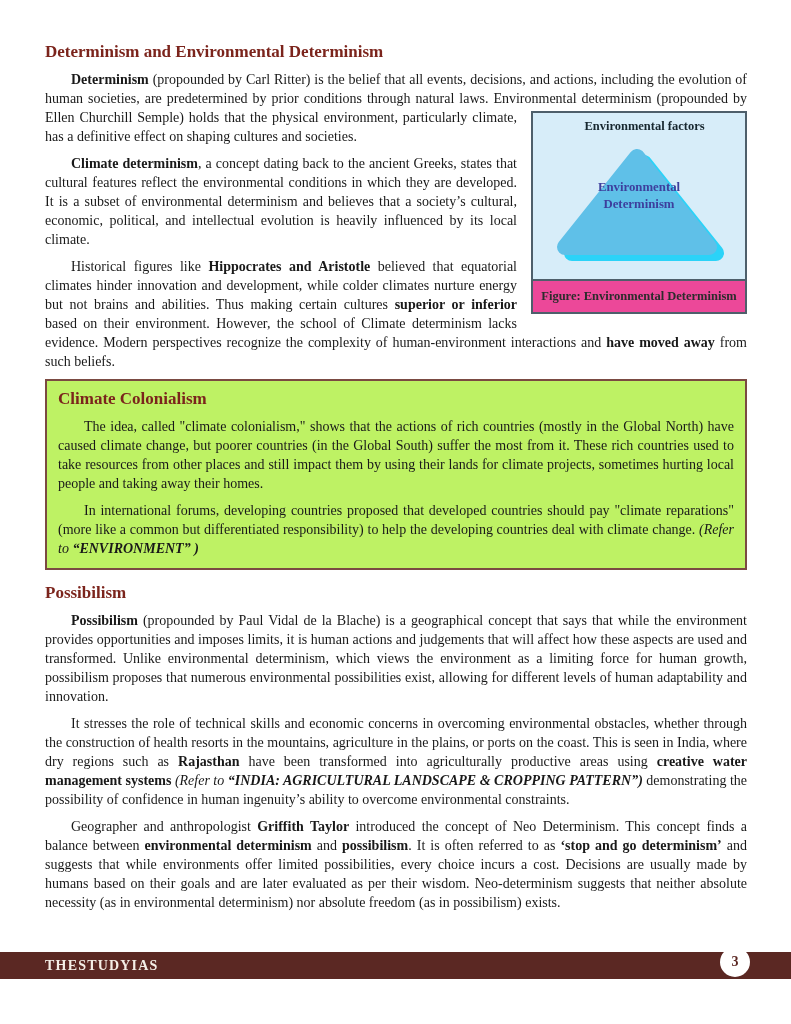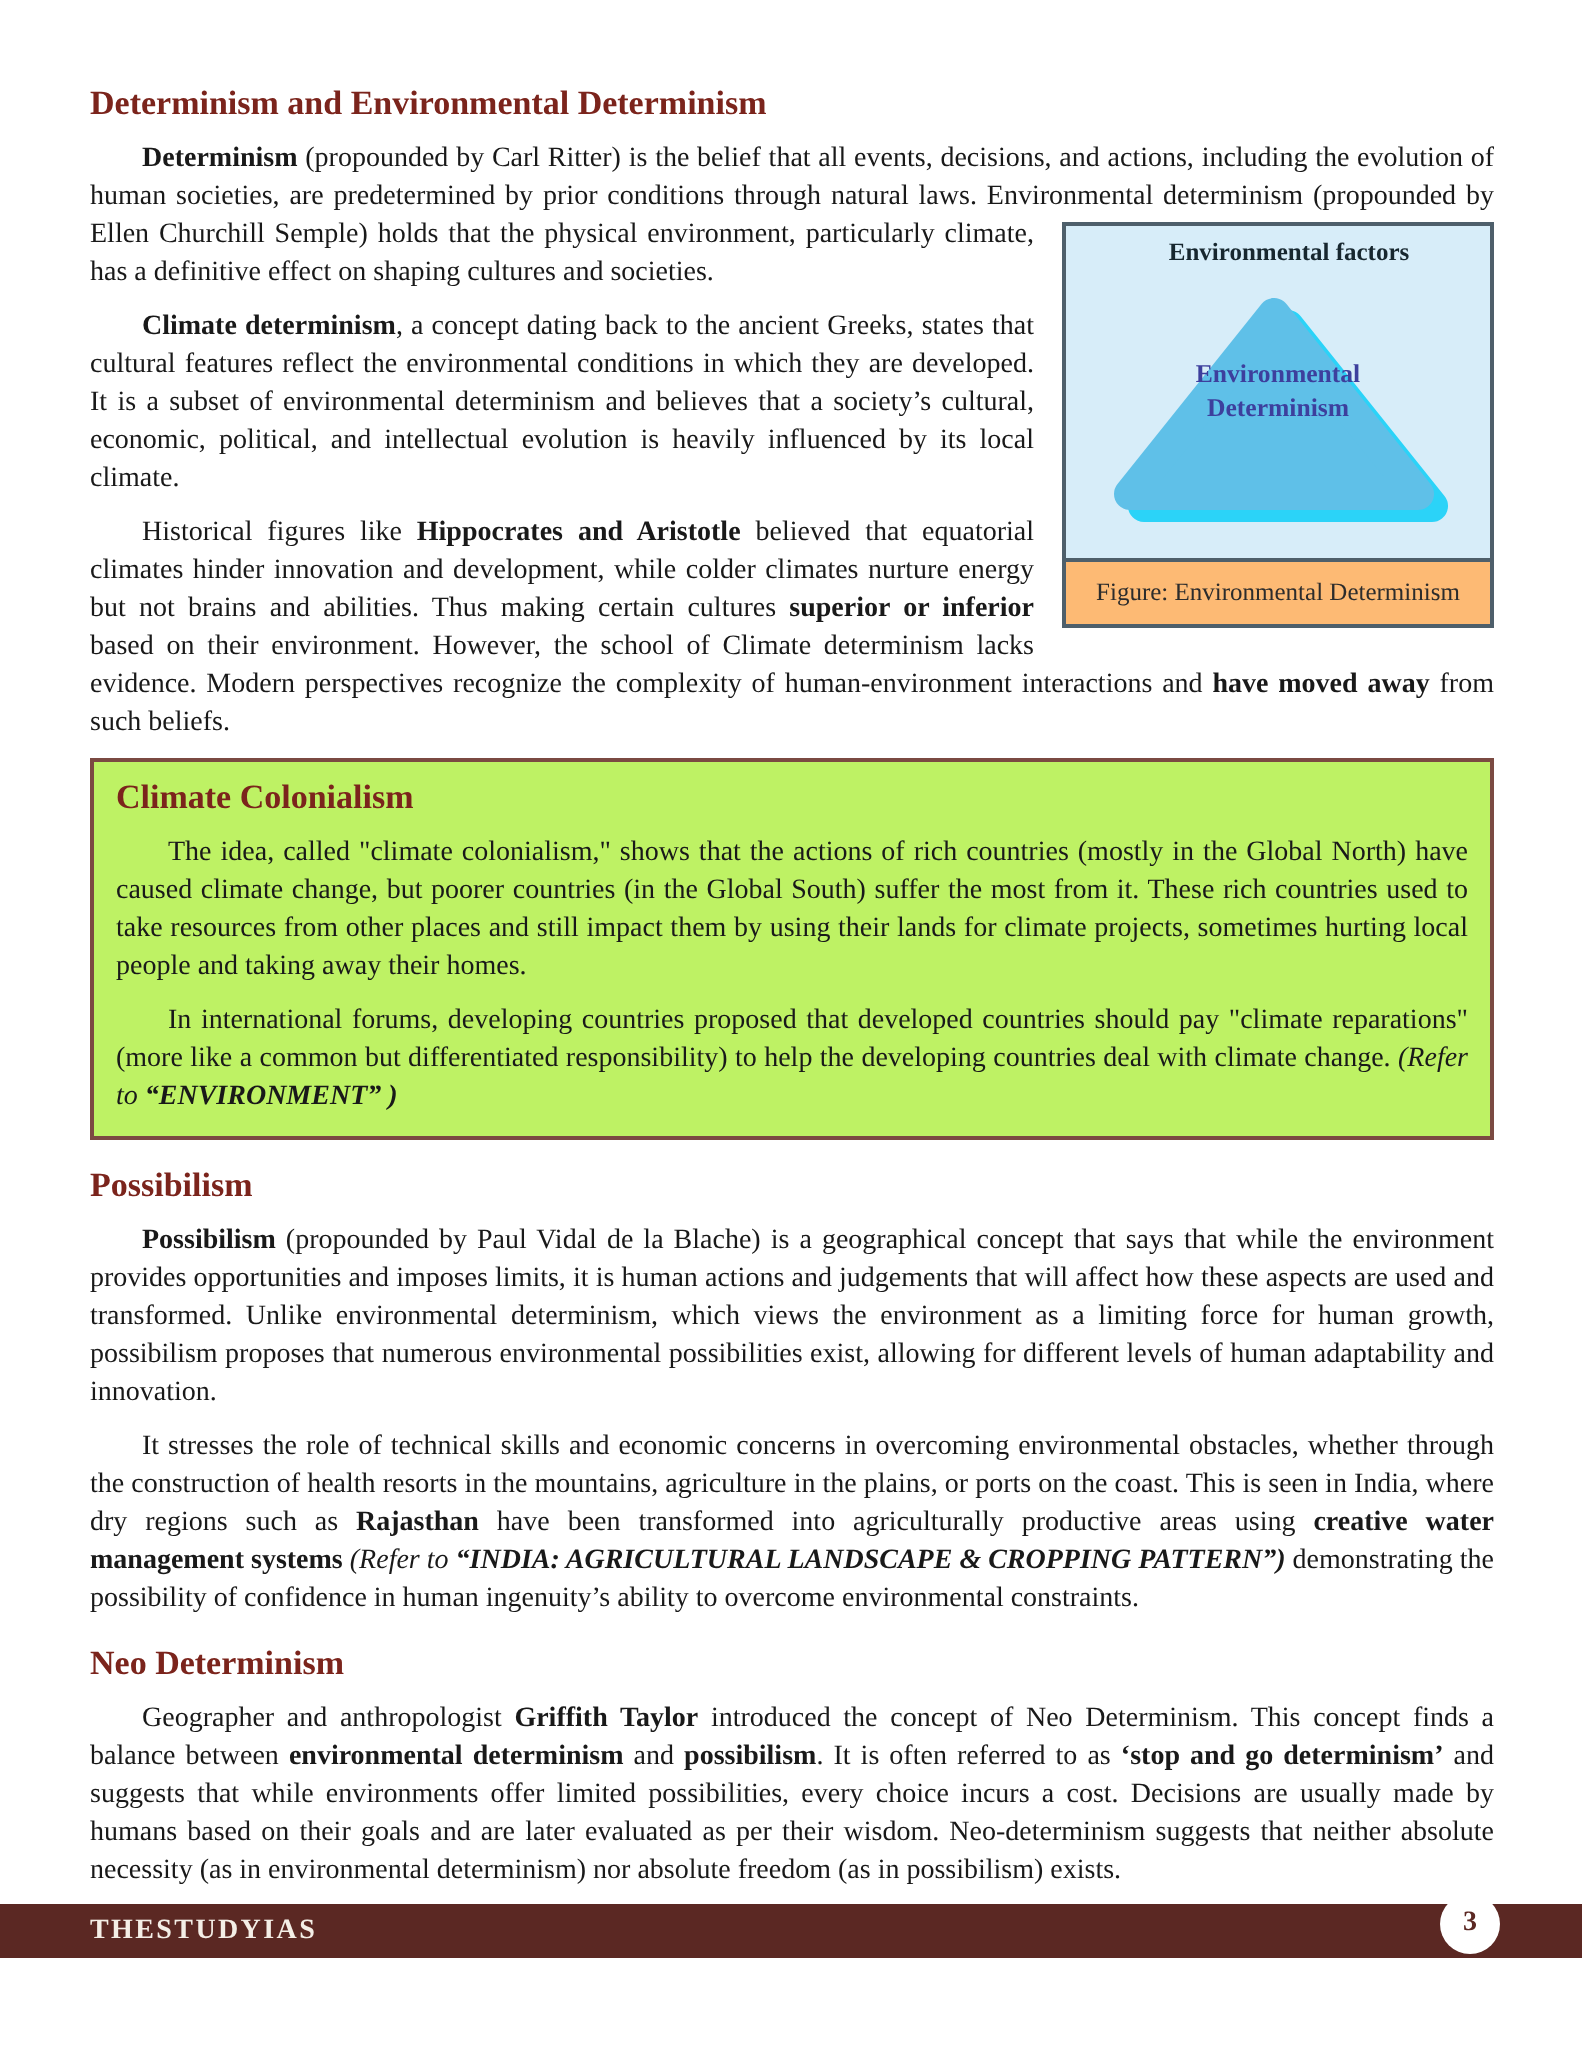--- a/index.html
+++ b/index.html
@@ -28,22 +28,22 @@
   .fig-svg { position:absolute; top:22px; left:4px; width:200px; height:132px; }
   .fig-center {
     position:absolute; top:66px; left:0; right:0; padding:0 57px;
     font-weight:bold; font-size:12.8px; line-height:17px; color:#3d3f9d;
   }
   .fig-bottom {
     position:absolute; bottom:3px; left:0; right:0; display:flex; justify-content:center; gap:13px;
     font-weight:bold; font-size:12.5px; color:#17272f; white-space:nowrap;
   }
   .fig-caption {
-    display:block; border-top:2px solid #4e5f6b; background:#fdba74;
-    font-weight:normal; font-size:12.5px; color:#2c2c2c; padding:6px 2px;
+    display:block; border-top:2px solid #4e5f6b; background:#ec4899;
+    font-weight:bold; font-size:12.5px; color:#2c2c2c; padding:6px 2px;
   }
 
   
   .cbox {
     clear:both; border:2px solid #7b4a42; background:#bef264;
     padding:6px 11px 8px 11px; margin:2px 0 12px 0;
   }
   .cbox h2 { margin:2px 0 8px 0; }
   .cbox .bp.last { margin-bottom:2px; }
 
@@ -86,21 +86,20 @@
     <div class="cbox">
       <h2>Climate Colonialism</h2>
       <p class="bp"><span>The idea, called "climate colonialism," shows that the actions of rich countries (mostly in the Global North) have caused climate change, but poorer countries (in the Global South) suffer the most from it. These rich countries used to take resources from other places and still impact them by using their lands for climate projects, sometimes hurting local people and taking away their homes.</span></p>
       <p class="bp last"><span>In international forums, developing countries proposed that developed countries should pay "climate reparations" (more like a common but differentiated responsibility) to help the developing countries deal with climate change. </span><span class="i">(Refer to </span><span class="b i">“ENVIRONMENT” )</span></p>
     </div>
 
     <h2 class="sp">Possibilism</h2>
     <p class="bp"><span class="b">Possibilism</span><span> (propounded by Paul Vidal de la Blache) is a geographical concept that says that while the environment provides opportunities and imposes limits, it is human actions and judgements that will affect how these aspects are used and transformed. Unlike environmental determinism, which views the environment as a limiting force for human growth, possibilism proposes that numerous environmental possibilities exist, allowing for different levels of human adaptability and innovation.</span></p>
     <p class="bp"><span>It stresses the role of technical skills and economic concerns in overcoming environmental obstacles, whether through the construction of health resorts in the mountains, agriculture in the plains, or ports on the coast. This is seen in India, where dry regions such as </span><span class="b">Rajasthan</span><span> have been transformed into agriculturally productive areas using </span><span class="b">creative water management systems</span><span> </span><span class="i">(Refer to </span><span class="b i">“INDIA: AGRICULTURAL LANDSCAPE &amp; CROPPING PATTERN”)</span><span> demonstrating the possibility of confidence in human ingenuity’s ability to overcome environmental constraints.</span></p>
 
-    <h2 class="sp">Neo Determinism</h2>
     <p class="bp"><span>Geographer and anthropologist </span><span class="b">Griffith Taylor</span><span> introduced the concept of Neo Determinism. This concept finds a balance between </span><span class="b">environmental determinism</span><span> and </span><span class="b">possibilism</span><span>. It is often referred to as </span><span class="b">‘stop and go determinism’</span><span> and suggests that while environments offer limited possibilities, every choice incurs a cost. Decisions are usually made by humans based on their goals and are later evaluated as per their wisdom. Neo-determinism suggests that neither absolute necessity (as in environmental determinism) nor absolute freedom (as in possibilism) exists.</span></p>
 
   </div>
 
   <div class="footer">
     <span class="brand">THESTUDYIAS</span>
     <span class="pnum">3</span>
   </div>
 </div>
 

